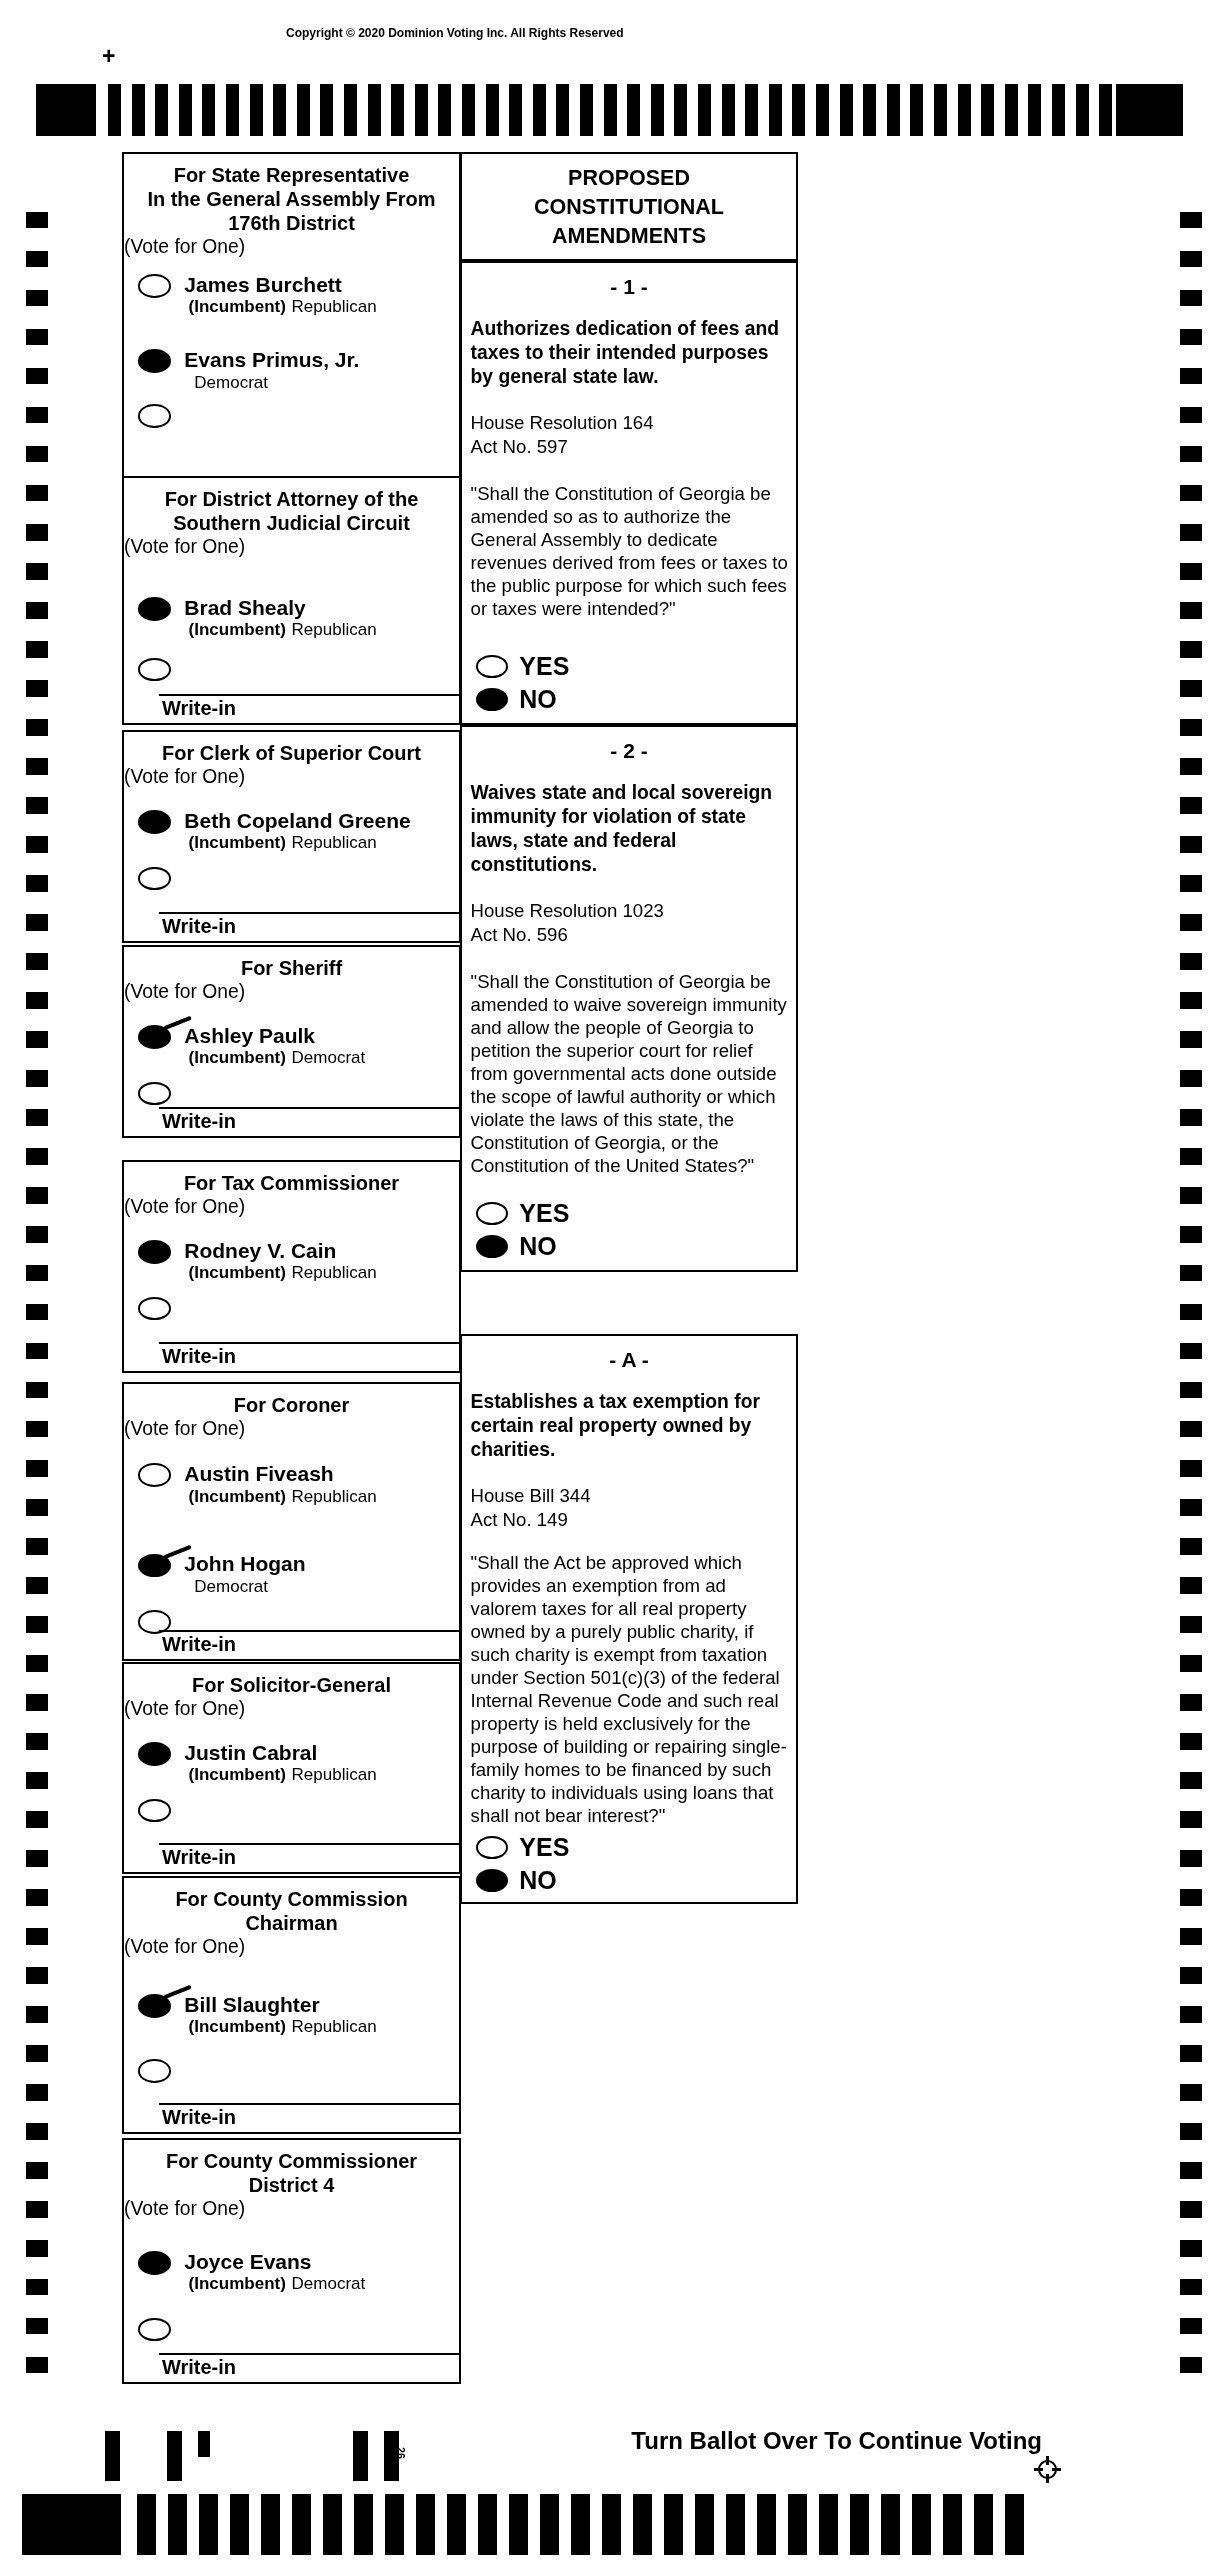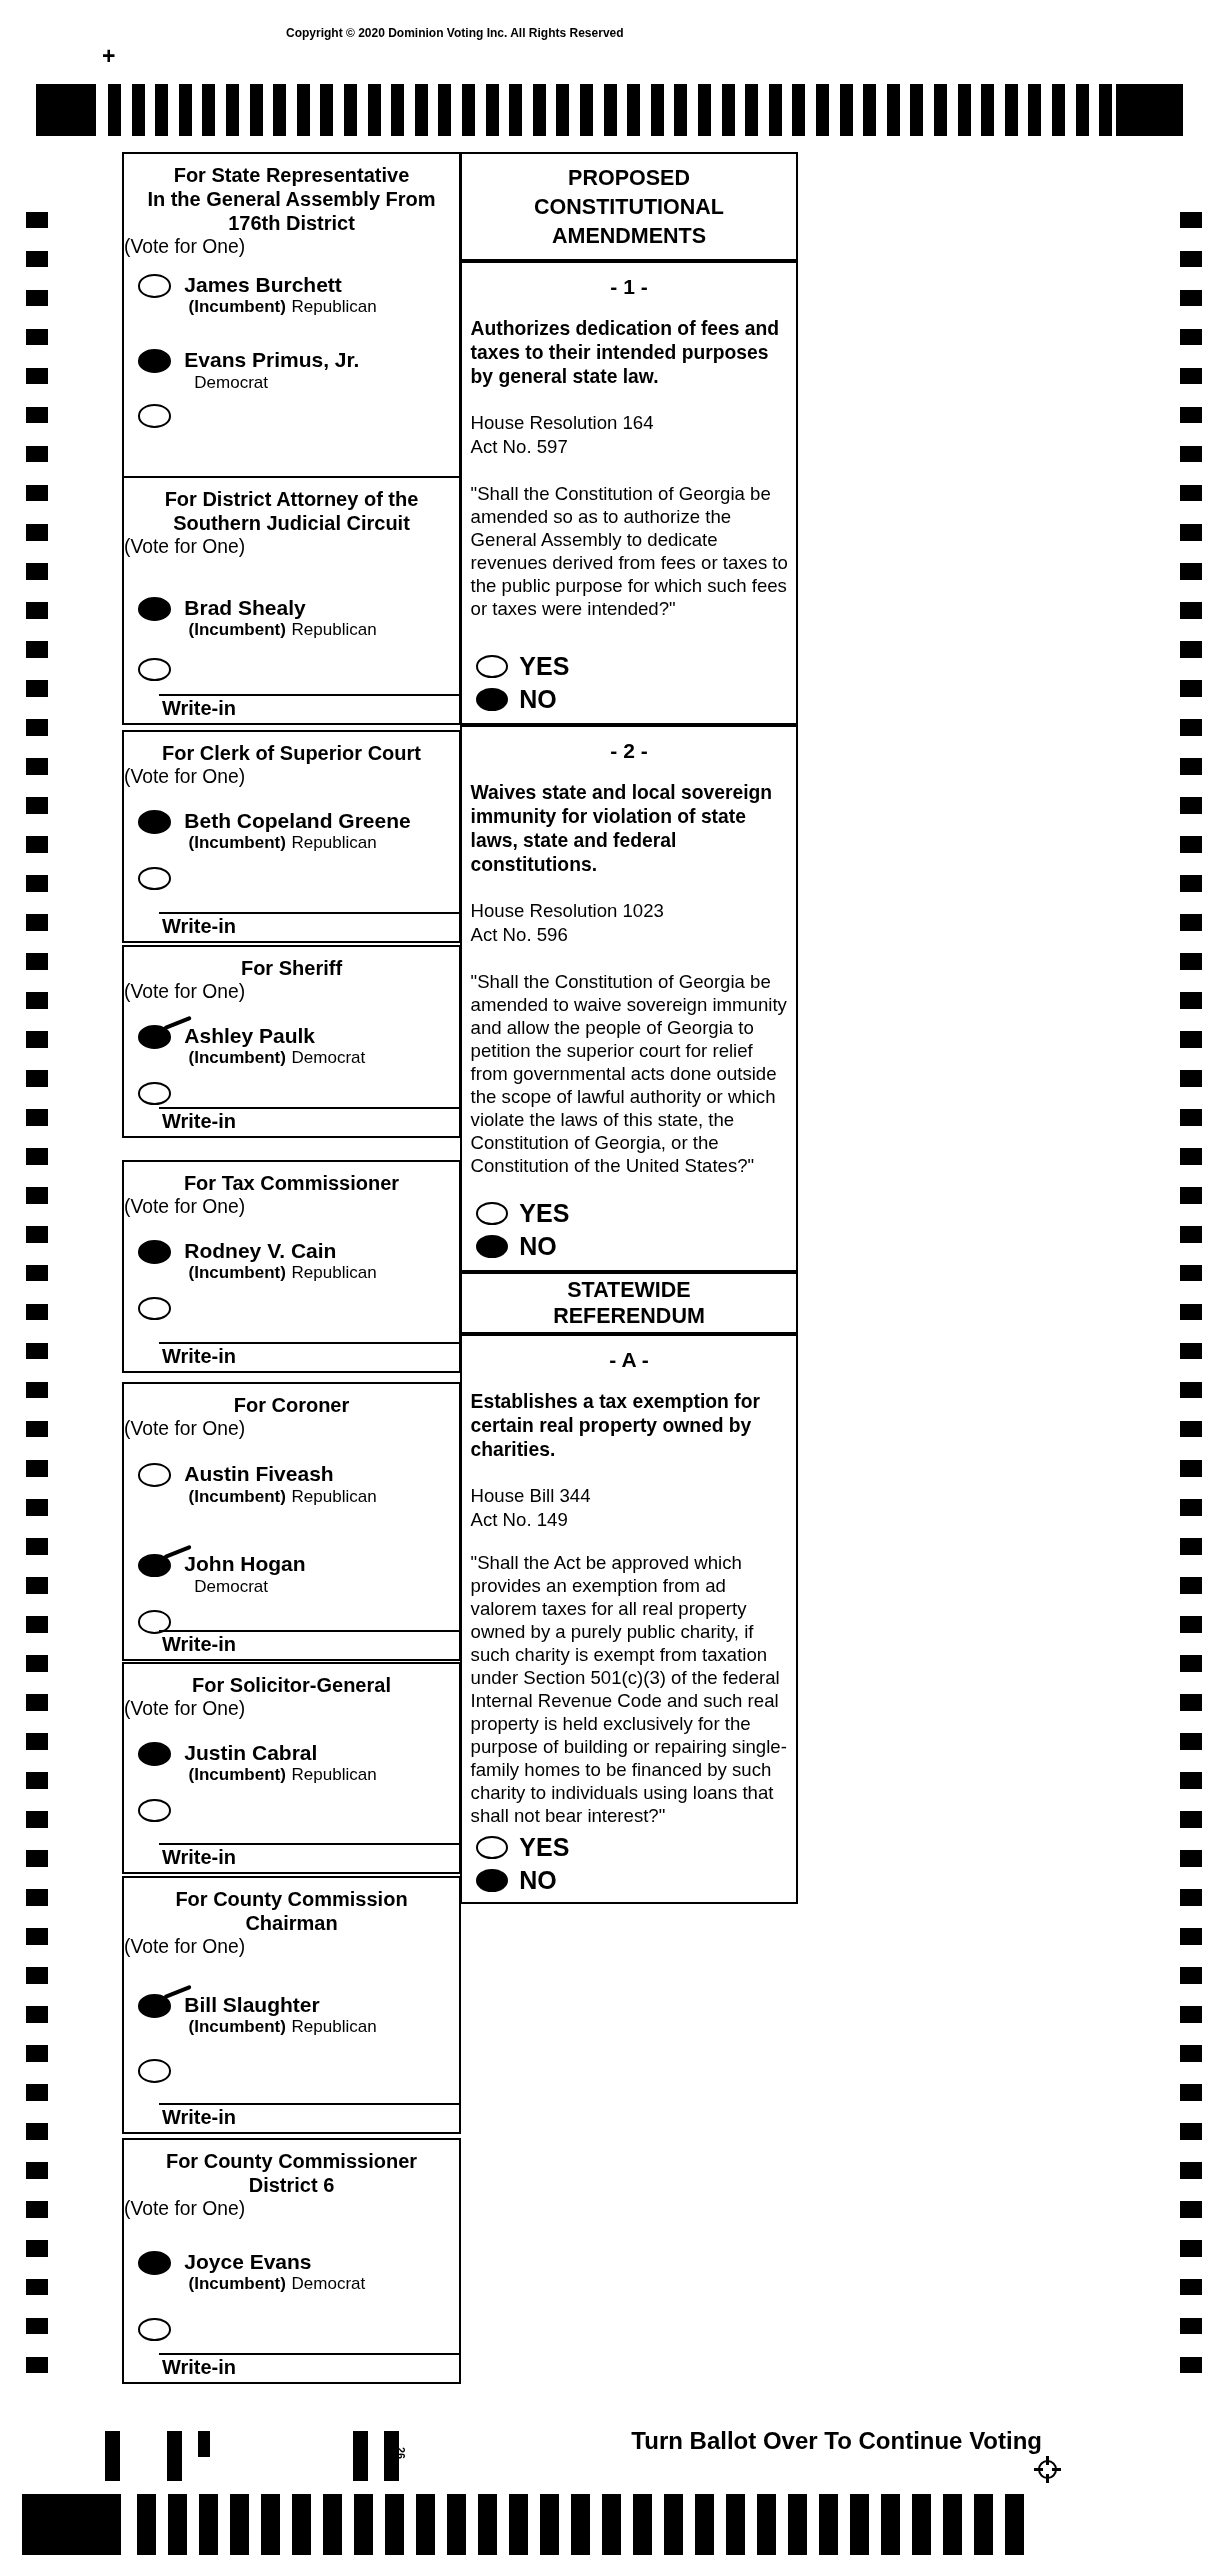--- a/index.html
+++ b/index.html
@@ -240,21 +240,21 @@
       </div>
     </div>
     <div class="cand" style="margin-top:20px">
       <div class="oval"></div>
     </div>
     <div class="writein"><span class="b">Write-in</span></div>
   </div>
 
   <div class="contest" style="top:2138px;height:246px">
     <div class="ctitle">For County Commissioner
-District 6</div>
+District 4</div>
     <div class="vote1">(Vote for One)</div>
     <div class="cand" style="margin-top:29px">
       <div class="oval filled"></div>
       <div class="ctext">
         <div class="cname">Joyce Evans</div>
         <div class="csub"><span class="b">(Incumbent)</span><span>Democrat</span></div>
       </div>
     </div>
     <div class="cand" style="margin-top:21.5px">
       <div class="oval"></div>
@@ -293,24 +293,20 @@
     <div class="choice" style="bottom:42px">
       <div class="oval"></div>
       <span class="clabel">YES</span>
     </div>
     <div class="choice" style="bottom:8.6px">
       <div class="oval filled"></div>
       <span class="clabel">NO</span>
     </div>
   </div>
 
-  <div class="mhead" style="top:1272px;height:62px">
-    <div class="mhead-t tight">STATEWIDE
-REFERENDUM</div>
-  </div>
 
   <div class="mbox" style="top:1334px;height:570px">
     <div class="mnum">- A -</div>
     <div class="msummary">Establishes a tax exemption for certain real property owned by charities.</div>
     <div class="mlaw">House Bill 344</div>
     <div class="mlaw2">Act No. 149</div>
     <div class="mquestion" style="margin-top:20px">"Shall the Act be approved which provides an exemption from ad valorem taxes for all real property owned by a purely public charity, if such charity is exempt from taxation under Section 501(c)(3) of the federal Internal Revenue Code and such real property is held exclusively for the purpose of building or repairing single-family homes to be financed by such charity to individuals using loans that shall not bear interest?"</div>
     <div class="choice" style="bottom:40px">
       <div class="oval"></div>
       <span class="clabel">YES</span>

